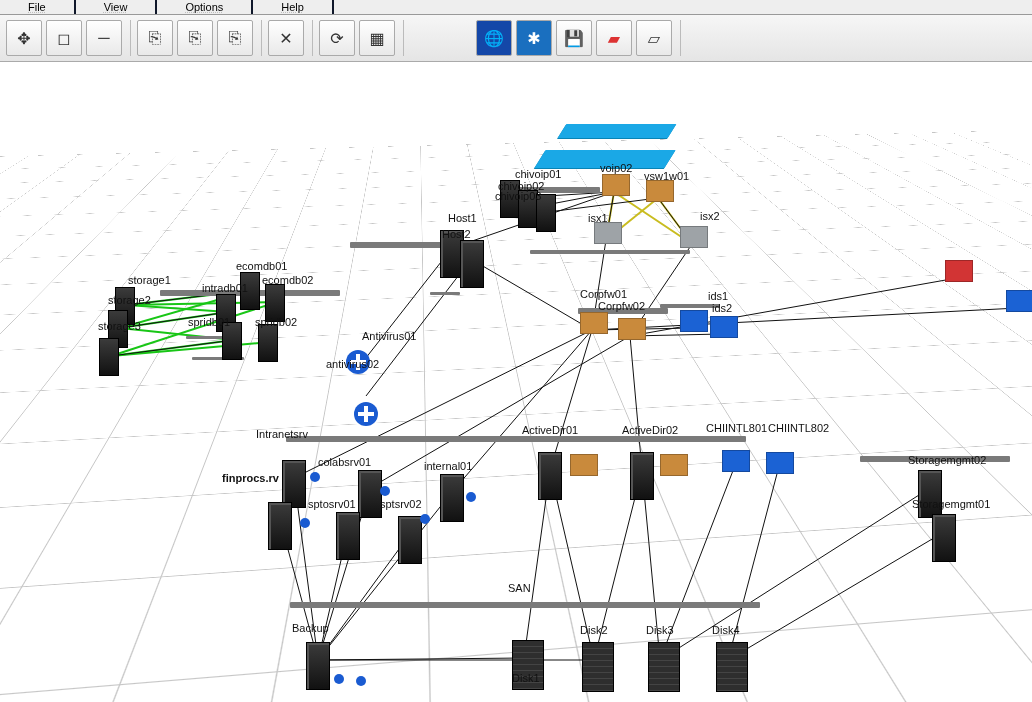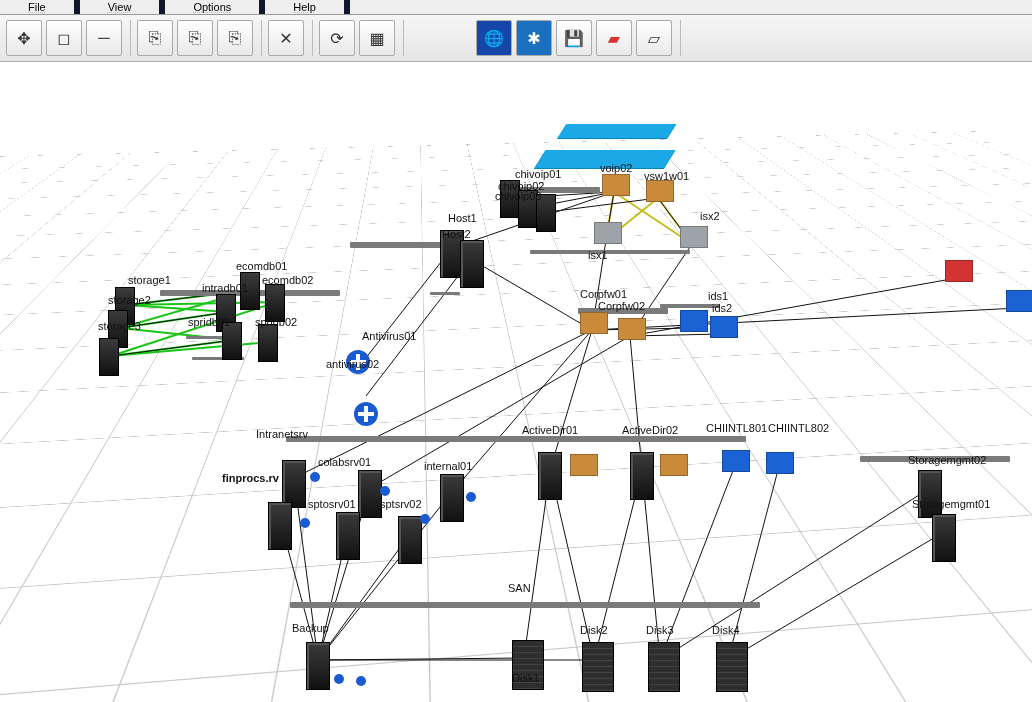--- a/index.html
+++ b/index.html
@@ -1,18 +1,18 @@
 <!DOCTYPE html>
 <html><head>
 <meta charset="utf-8">
 <style>
 html,body{margin:0;padding:0;width:1032px;height:702px;font-family:Arial,Helvetica,sans-serif;font-size:11px;background:#fff;overflow:hidden}
 
 .menubar{display:flex;align-items:stretch;height:14px;background:#eee;border-bottom:1px solid #999;font-size:11px}
-.menubar .mi{padding:0 28px;border-right:6px solid #0f172a;line-height:14px;text-decoration:underline dotted rgba(0,0,0,0.2);cursor:default}
+.menubar .mi{padding:0 28px;border-right:2px solid #0f172a;line-height:14px;text-decoration:underline dotted rgba(0,0,0,0.2);cursor:default}
 .toolbar{display:flex;align-items:center;height:42px;background:linear-gradient(#f6f6f6,#e5e5e5);border-bottom:1px solid #aaa;padding:2px 6px;gap:6px}
 .toolbar .grp{display:flex;gap:4px;padding-right:8px;border-right:1px solid #bbb}
 .toolbar .btn{width:34px;height:34px;display:flex;align-items:center;justify-content:center;border:1px solid #aaa;background:linear-gradient(#fff,#e9e9e9);border-radius:2px;cursor:pointer;font-size:16px;color:#333}
 .toolbar .spacer{width:60px}
 
 .scene{position:relative;width:1032px;height:646px;overflow:hidden;background:#fff;perspective:820px}
 .floor{position:absolute;left:50%;top:62%;width:2600px;height:2600px;transform:translate(-50%,-50%) rotateX(60deg) rotateZ(-6deg);
   background-image:linear-gradient(#bbb 1px,transparent 1px),linear-gradient(90deg,#bbb 1px,transparent 1px);
   background-size:110px 110px;opacity:.85}
 
@@ -201,21 +201,21 @@
     <div class="lbl" style="left: 255px; top: 254px;">spridb02</div>
     <div class="lbl" style="left: 448px; top: 150px;">Host1</div>
     <div class="lbl" style="left: 442px; top: 166px;">Host2</div>
     <div class="lbl" style="left: 362px; top: 268px;">Antivirus01</div>
     <div class="lbl" style="left: 326px; top: 296px;">antivirus02</div>
     <div class="lbl" style="left: 515px; top: 106px;">chivoip01</div>
     <div class="lbl" style="left: 498px; top: 118px;">chivoip02</div>
     <div class="lbl" style="left: 495px; top: 128px;">chivoip03</div>
     <div class="lbl" style="left: 600px; top: 100px;">voip02</div>
     <div class="lbl" style="left: 644px; top: 108px;">vsw1w01</div>
-    <div class="lbl" style="left: 588px; top: 150px; margin-top: 37px;">isx1</div>
+    <div class="lbl" style="left: 588px; top: 150px;">isx1</div>
     <div class="lbl" style="left: 700px; top: 148px;">isx2</div>
     <div class="lbl" style="left: 580px; top: 226px; text-align: center;">Corpfw01</div>
     <div class="lbl" style="left: 598px; top: 238px;">Corpfw02</div>
     <div class="lbl" style="left: 708px; top: 228px;">ids1</div>
     <div class="lbl" style="left: 712px; top: 240px;">ids2</div>
     <div class="lbl" style="left: 256px; top: 366px;">Intranetsrv</div>
     <div class="lbl" style="left: 222px; top: 410px; font-weight: bold;">finprocs.rv</div>
     <div class="lbl" style="left: 318px; top: 394px;">colabsrv01</div>
     <div class="lbl" style="left: 424px; top: 398px;">internal01</div>
     <div class="lbl" style="left: 308px; top: 436px;">sptosrv01</div>

